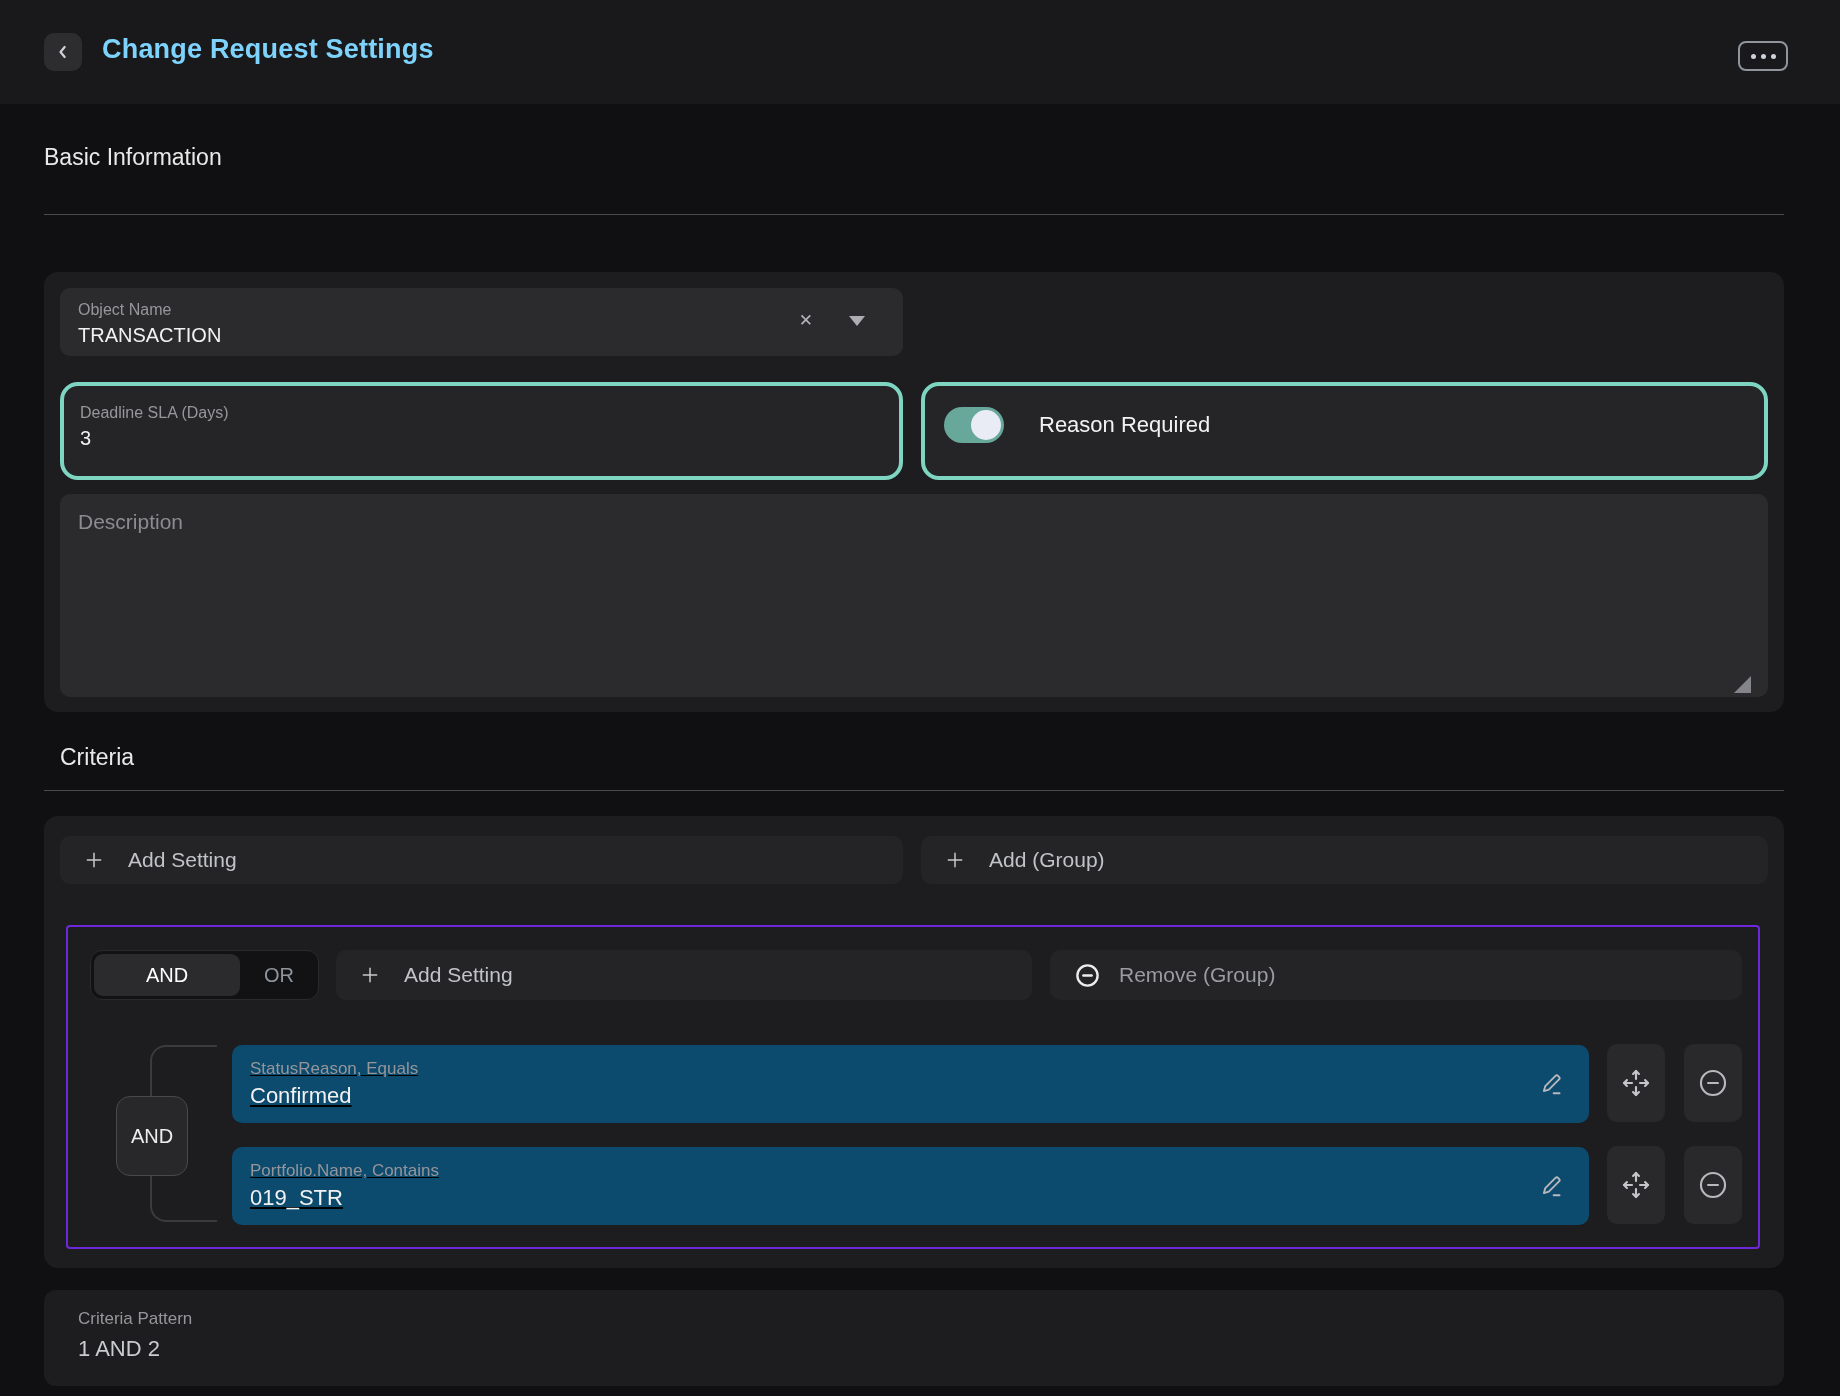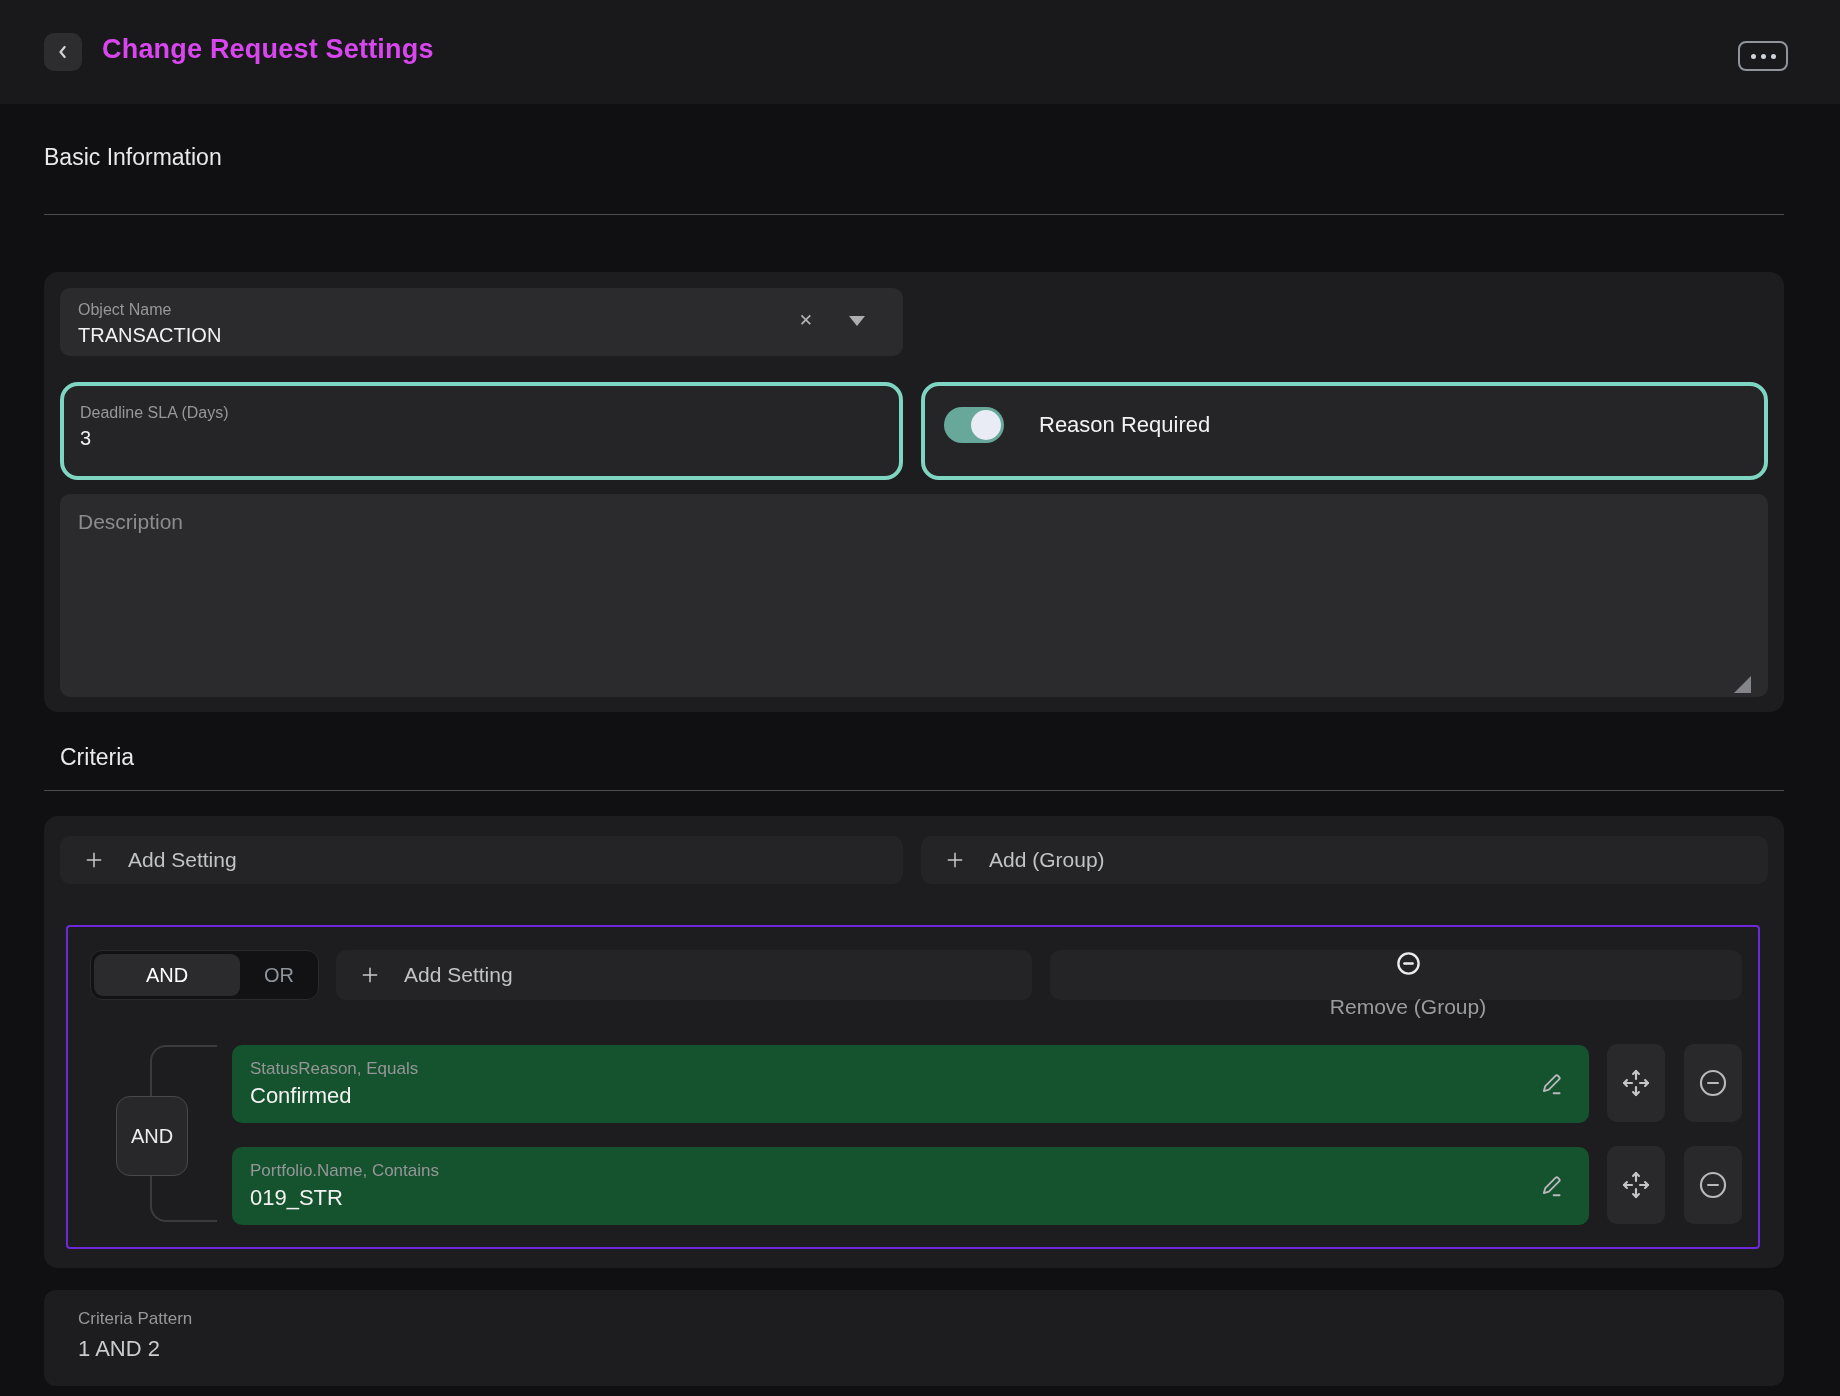--- a/index.html
+++ b/index.html
@@ -9,21 +9,21 @@
     background:#101012;
     font-family:"Liberation Sans", sans-serif;
     overflow:hidden;
   }
   .abs { position:absolute; }
 
   
   .header { left:0; top:0; width:1840px; height:104px; background:#19191b; }
   .back-btn { left:44px; top:33px; width:38px; height:38px; background:#2d2d2f;
     border-radius:10px; display:flex; align-items:center; justify-content:center; cursor:pointer; }
-  .page-title { left:102px; top:34px; font-size:27px; font-weight:700; color:#d946ef; letter-spacing:.2px; }
+  .page-title { left:102px; top:34px; font-size:27px; font-weight:700; color:#7dd3fc; letter-spacing:.2px; }
   .menu-btn { left:1738px; top:41px; width:50px; height:30px; border:2px solid #90959d;
     border-radius:8px; display:flex; gap:5px; align-items:center; justify-content:center; cursor:pointer; background:transparent; }
   .menu-btn .dot { width:5px; height:5px; border-radius:50%; background:#ced3da; }
 
   .section-title { font-size:23px; color:#e9e9e9; }
   .divider { height:1px; background:#4b4b4d; left:44px; width:1740px; }
 
   .card { background:#1d1d1f; border-radius:14px; left:44px; width:1740px; }
 
   .field { background:#2b2b2d; border-radius:10px; padding:11px 18px 0 18px; }
@@ -57,21 +57,21 @@
   .op-toggle { background:#121214; border:1px solid #2a2a2c; border-radius:12px; display:flex; align-items:center; }
   .op-and { width:146px; height:42px; margin-left:3px; background:#2b2b2d; border-radius:9px;
     display:flex; align-items:center; justify-content:center; font-size:20px; color:#ffffff; cursor:pointer; }
   .op-or { flex:1; display:flex; align-items:center; justify-content:center; font-size:20px; color:#8f959d; cursor:pointer; }
 
   .bracket { border-left:2px solid #3b3b3e; border-top:2px solid #3b3b3e; border-bottom:2px solid #3b3b3e;
     border-radius:16px 0 0 16px; }
   .and-chip { background:#28282a; border:1px solid #49494c; border-radius:14px;
     display:flex; align-items:center; justify-content:center; font-size:20px; color:#ededee; }
 
-  .crit-row { background:#14532d; border-radius:10px; padding:12px 70px 0 18px; }
+  .crit-row { background:#0c4a6e; border-radius:10px; padding:12px 70px 0 18px;text-decoration:underline; }
   .rlabel { font-size:17px; color:#96969a; line-height:1.4; }
   .rvalue { font-size:22px; color:#f2f2f2; line-height:1.4; }
   .row-edit { position:absolute; right:24px; top:26px; cursor:pointer; }
 
   .icon-btn { background:#29292b; border-radius:10px; display:flex; align-items:center; justify-content:center; cursor:pointer; }
 
   .pattern-label { font-size:17px; color:#97979b; line-height:1.5; }
   .pattern-value { font-size:22px; color:#c9cbce; line-height:1.5; }
 
   svg { display:block; }
@@ -156,21 +156,21 @@
 
     <div class="abs btn" style="left:268px; top:23px; width:696px; height:50px;">
       <span>
         <svg width="20" height="20" viewBox="0 0 24 24" fill="none" stroke="#c8c8cc" stroke-width="1.8" stroke-linecap="round">
             <path d="M12 4v16M4 12h16"></path>
           </svg>
       </span>
       <span class="btn-label">Add Setting</span>
     </div>
 
-    <div class="abs btn" style="left:982px; top:23px; width:692px; height:50px; gap:18px;flex-direction:column;">
+    <div class="abs btn" style="left:982px; top:23px; width:692px; height:50px; gap:18px;">
       <span>
         <svg width="27" height="27" viewBox="0 0 24 24" fill="none" stroke="#ececee" stroke-width="2.1" stroke-linecap="round">
             <circle cx="12" cy="12" r="9"></circle>
             <path d="M8.3 12h7.4"></path>
           </svg>
       </span>
       <span class="btn-label" style="color:#9b9ca0;">Remove (Group)</span>
     </div>
 
     <div class="abs bracket" style="left:82px; top:118px; width:67px; height:177px;"></div>

